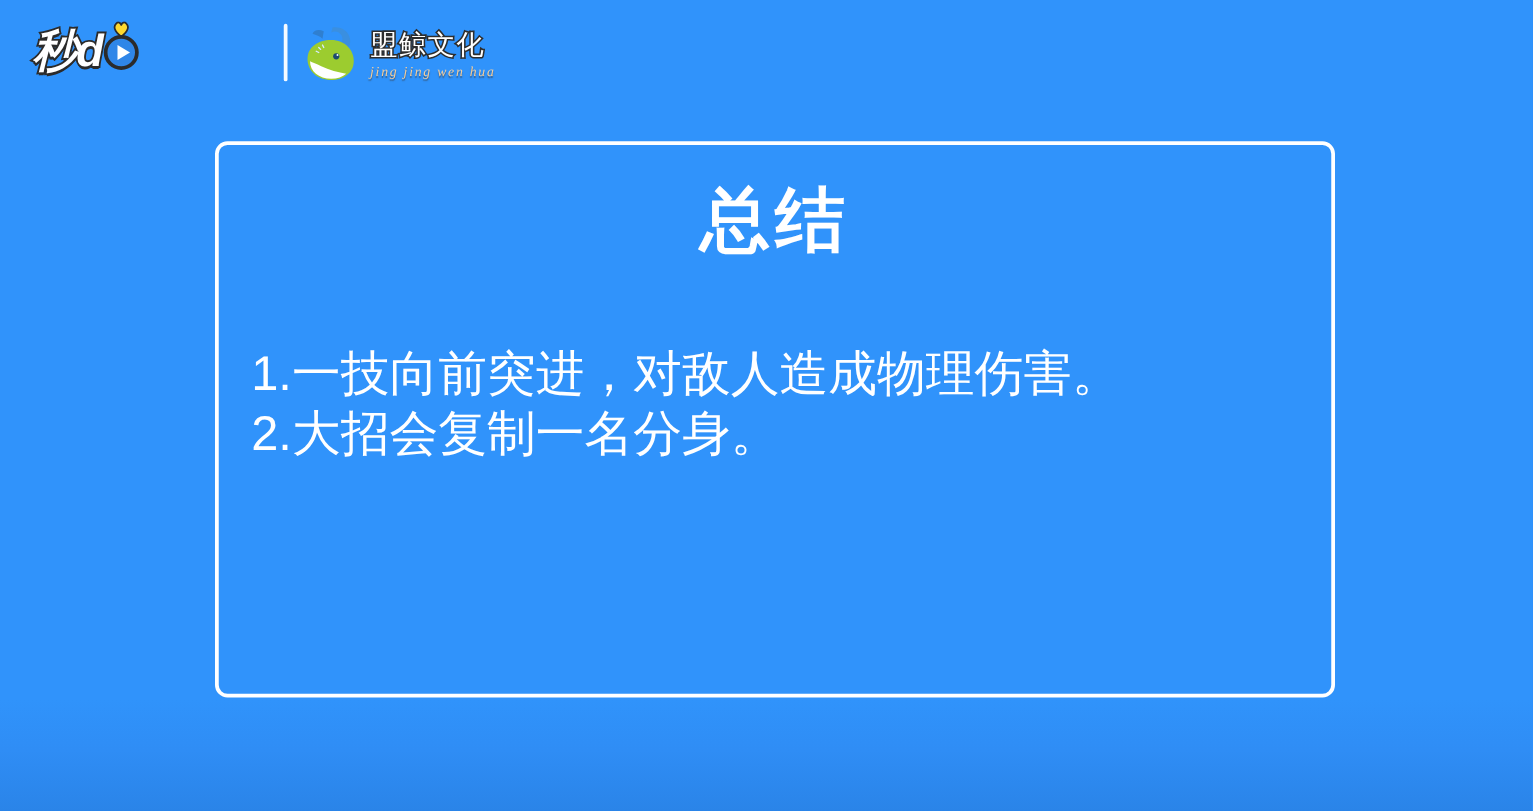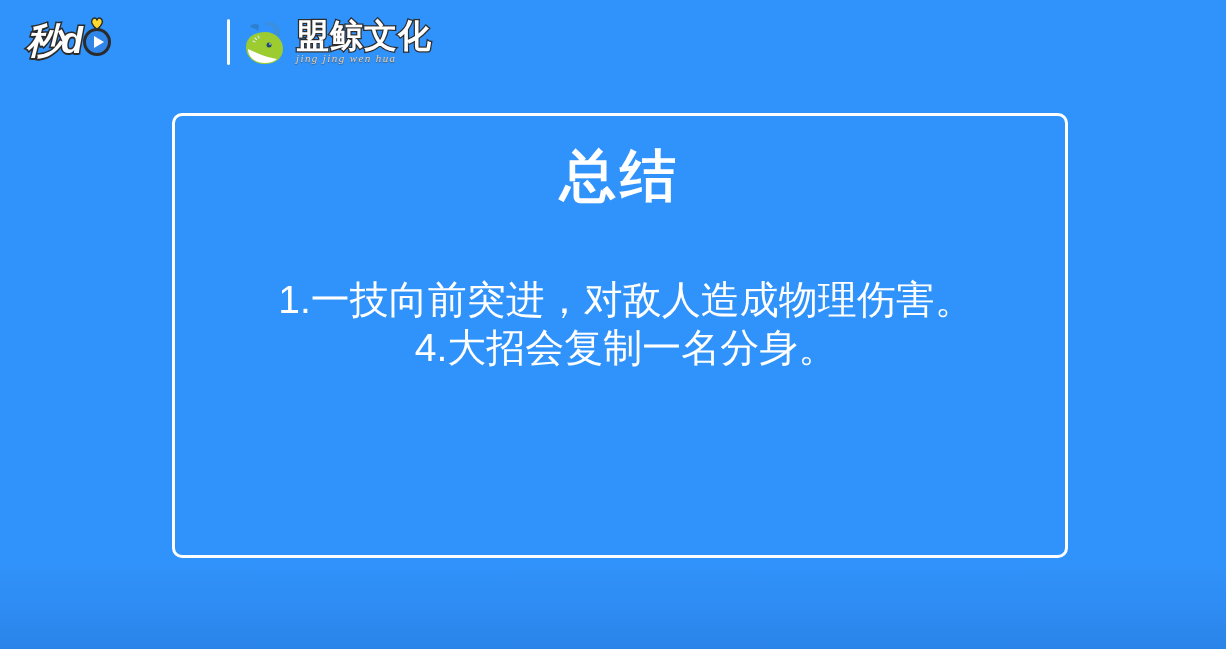--- a/index.html
+++ b/index.html
@@ -117,22 +117,22 @@
     height: 50px;
     flex: 0 0 auto;
   }
   .mj-text-block {
     margin-left: 6px;
     display: flex;
     flex-direction: column;
     justify-content: center;
   }
   .mj-title {
-    font-size: 33px;
-    font-weight: bold;
+    font-size: 22px;
+    font-weight: normal;
     color: #ffffff;
     letter-spacing: 1px;
     line-height: 29px;
     white-space: nowrap;
     -webkit-text-stroke: 2.5px #2d2d2d;
     paint-order: stroke fill;
   }
   .mj-sub {
     margin-top: 1px;
     font-size: 11px;
@@ -168,21 +168,20 @@
     color: #ffffff;
     letter-spacing: 4px;
     line-height: 64px;
   }
 
   .bullet-list {
     position: absolute;
     left: 26px;
     top: 160px;
     right: 14px;
-    text-align: center;
   }
   .bullet-line {
     font-size: 39px;
     font-weight: 500;
     color: #ffffff;
     line-height: 48px;
     letter-spacing: 0px;
     white-space: nowrap;
   }
 </style>
@@ -225,17 +224,17 @@
       </div>
     </div>
   </div>
 
   <div class="card">
 
     <div class="card-title">总结</div>
 
     <div class="bullet-list">
       <div class="bullet-line">1.一技向前突进，对敌人造成物理伤害。</div>
-      <div class="bullet-line">4.大招会复制一名分身。</div>
+      <div class="bullet-line">2.大招会复制一名分身。</div>
     </div>
   </div>
 
 </div>
 
 </body></html>

